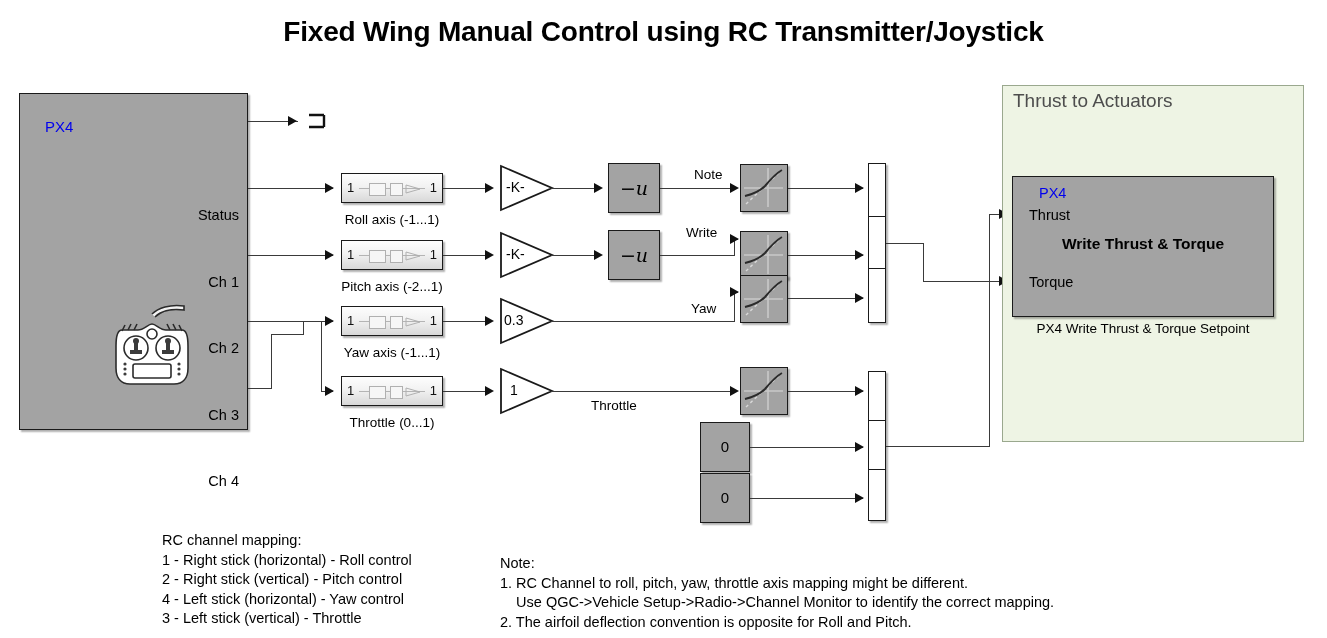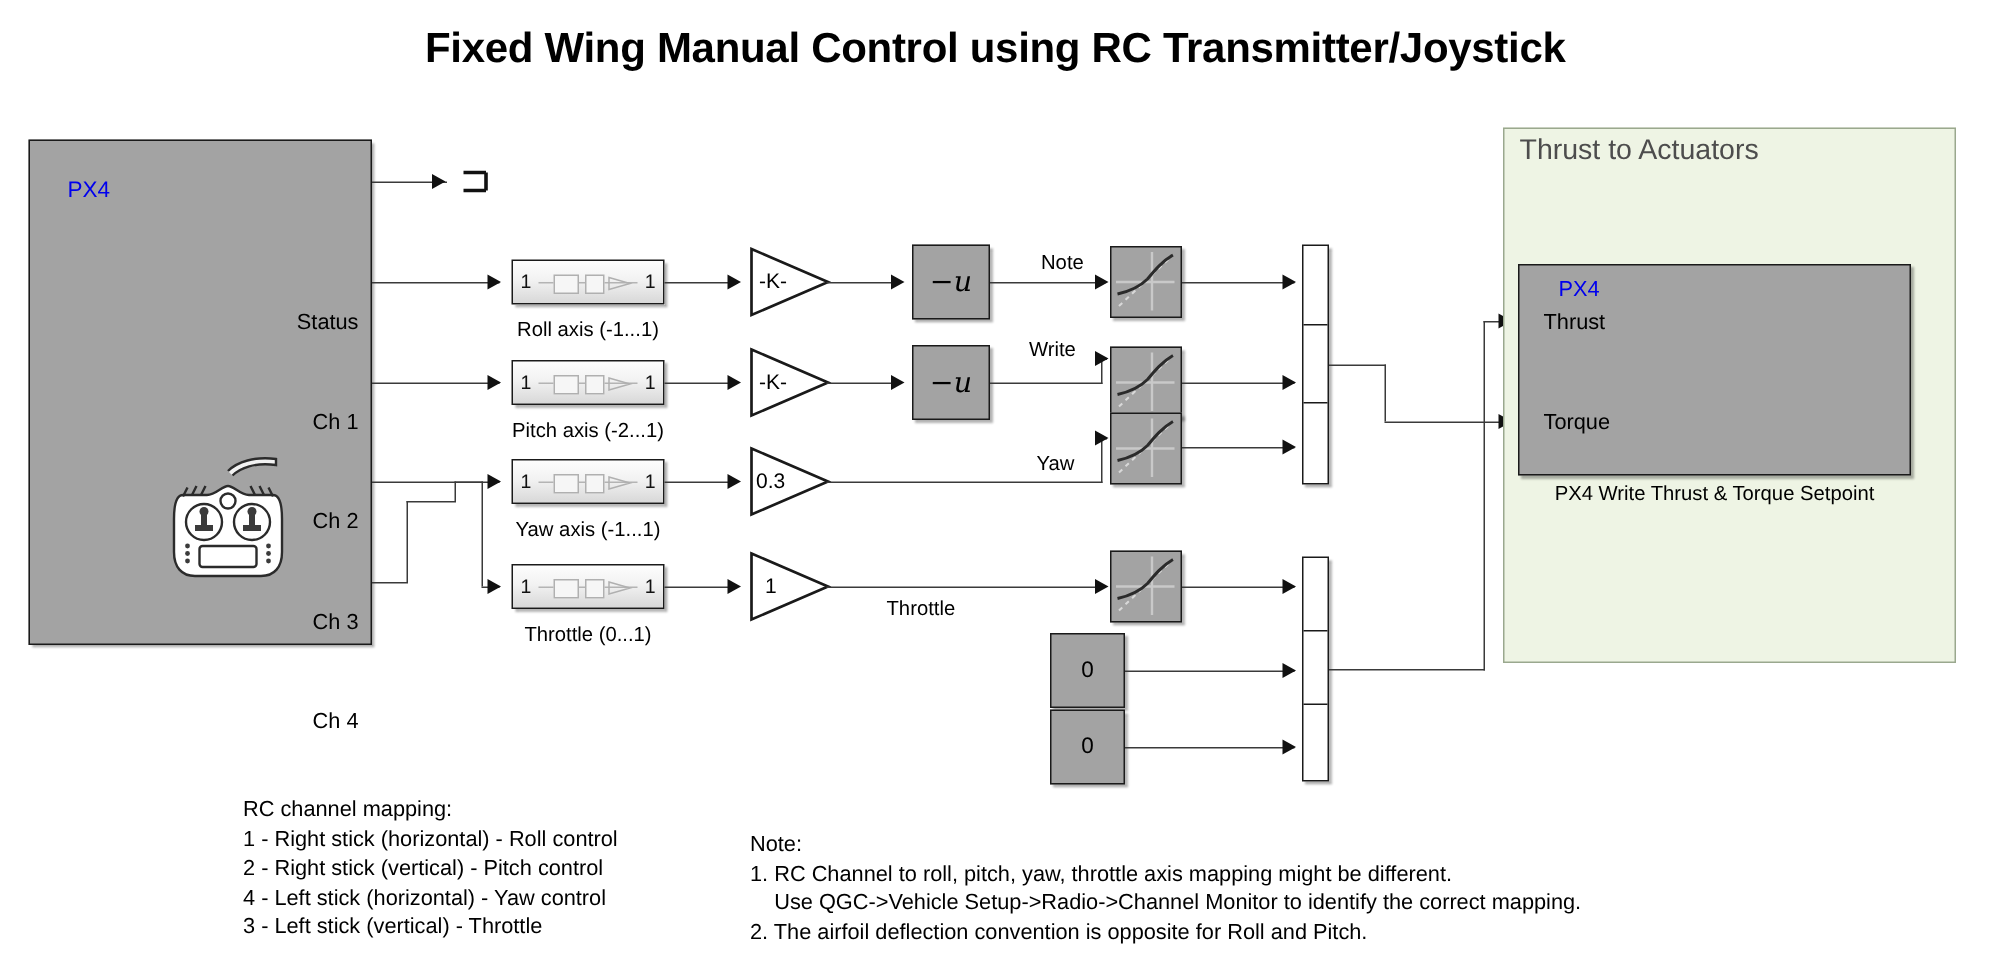--- a/index.html
+++ b/index.html
@@ -360,20 +360,21 @@
 <div class="arw" style="left:999px;top:208.5px"></div>
 
 <div id="greenpanel">
   <span class="ttl">Thrust to Actuators</span>
 </div>
 
 <div id="wblk" class="blk">
   <span class="tag">PX4</span>
   <span class="pin" style="top:30px">Thrust</span>
   <span class="pin" style="top:97px">Torque</span>
+  <span class="ctr">Write Thrust &amp; Torque</span>
 </div>
 <div id="wcap">PX4 Write Thrust &amp; Torque Setpoint</div>
 
 <div id="rcmap" class="notes">RC channel mapping:
 1 - Right stick (horizontal) - Roll control
 2 - Right stick (vertical) - Pitch control
 4 - Left stick (horizontal) - Yaw control
 3 - Left stick (vertical) - Throttle</div>
 <div id="note" class="notes">Note:
 1. RC Channel to roll, pitch, yaw, throttle axis mapping might be different.

